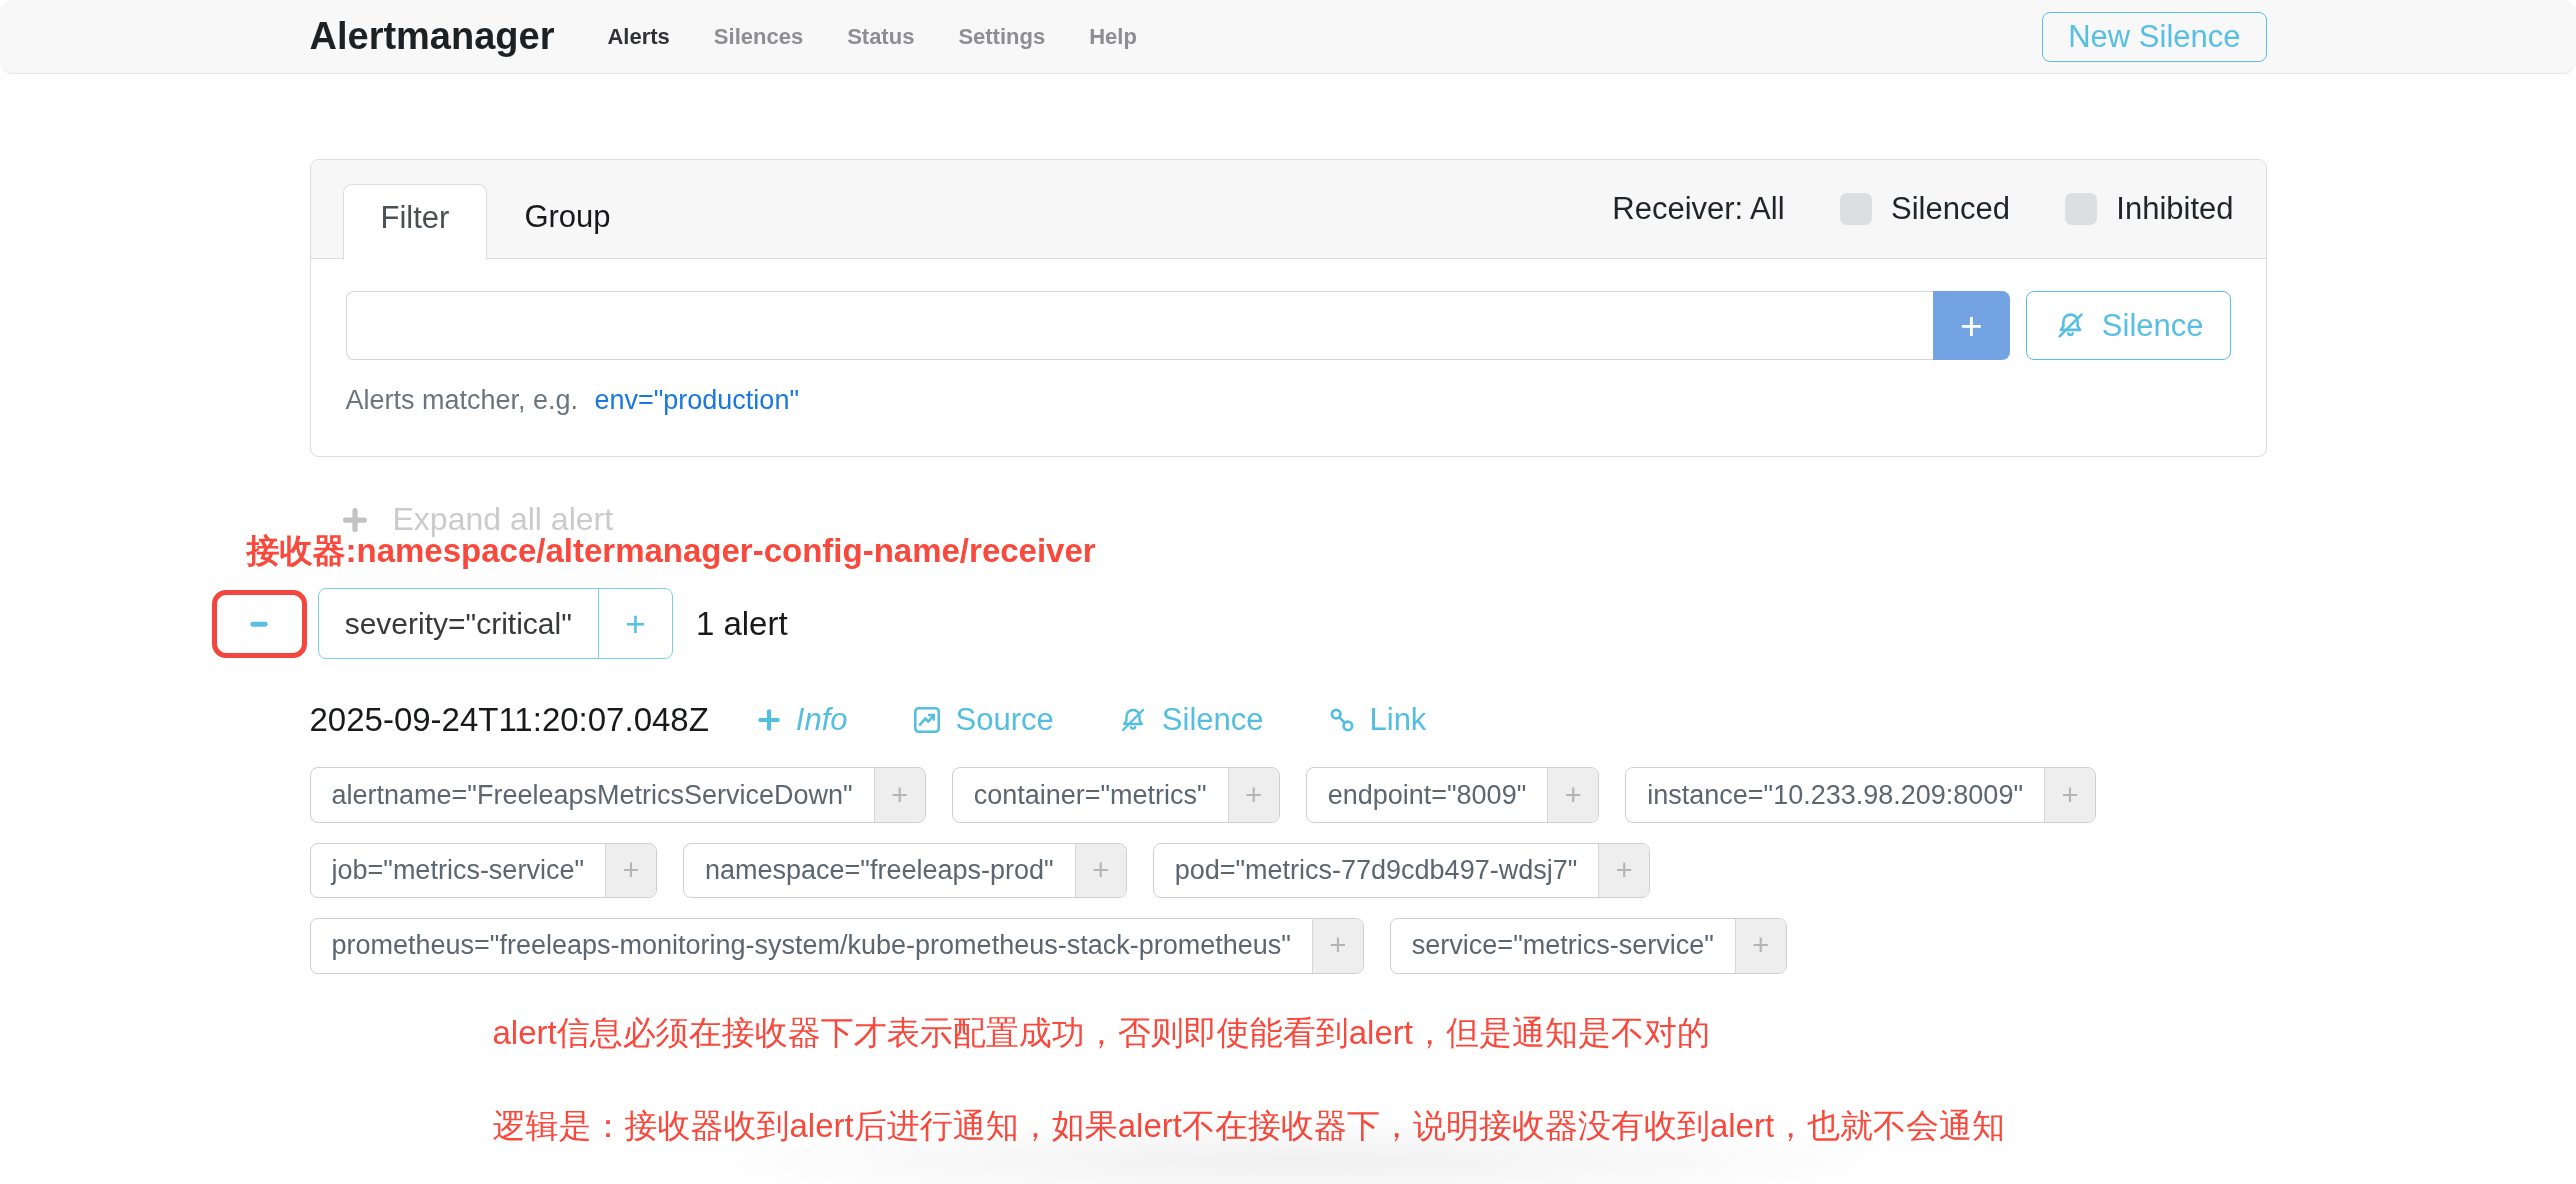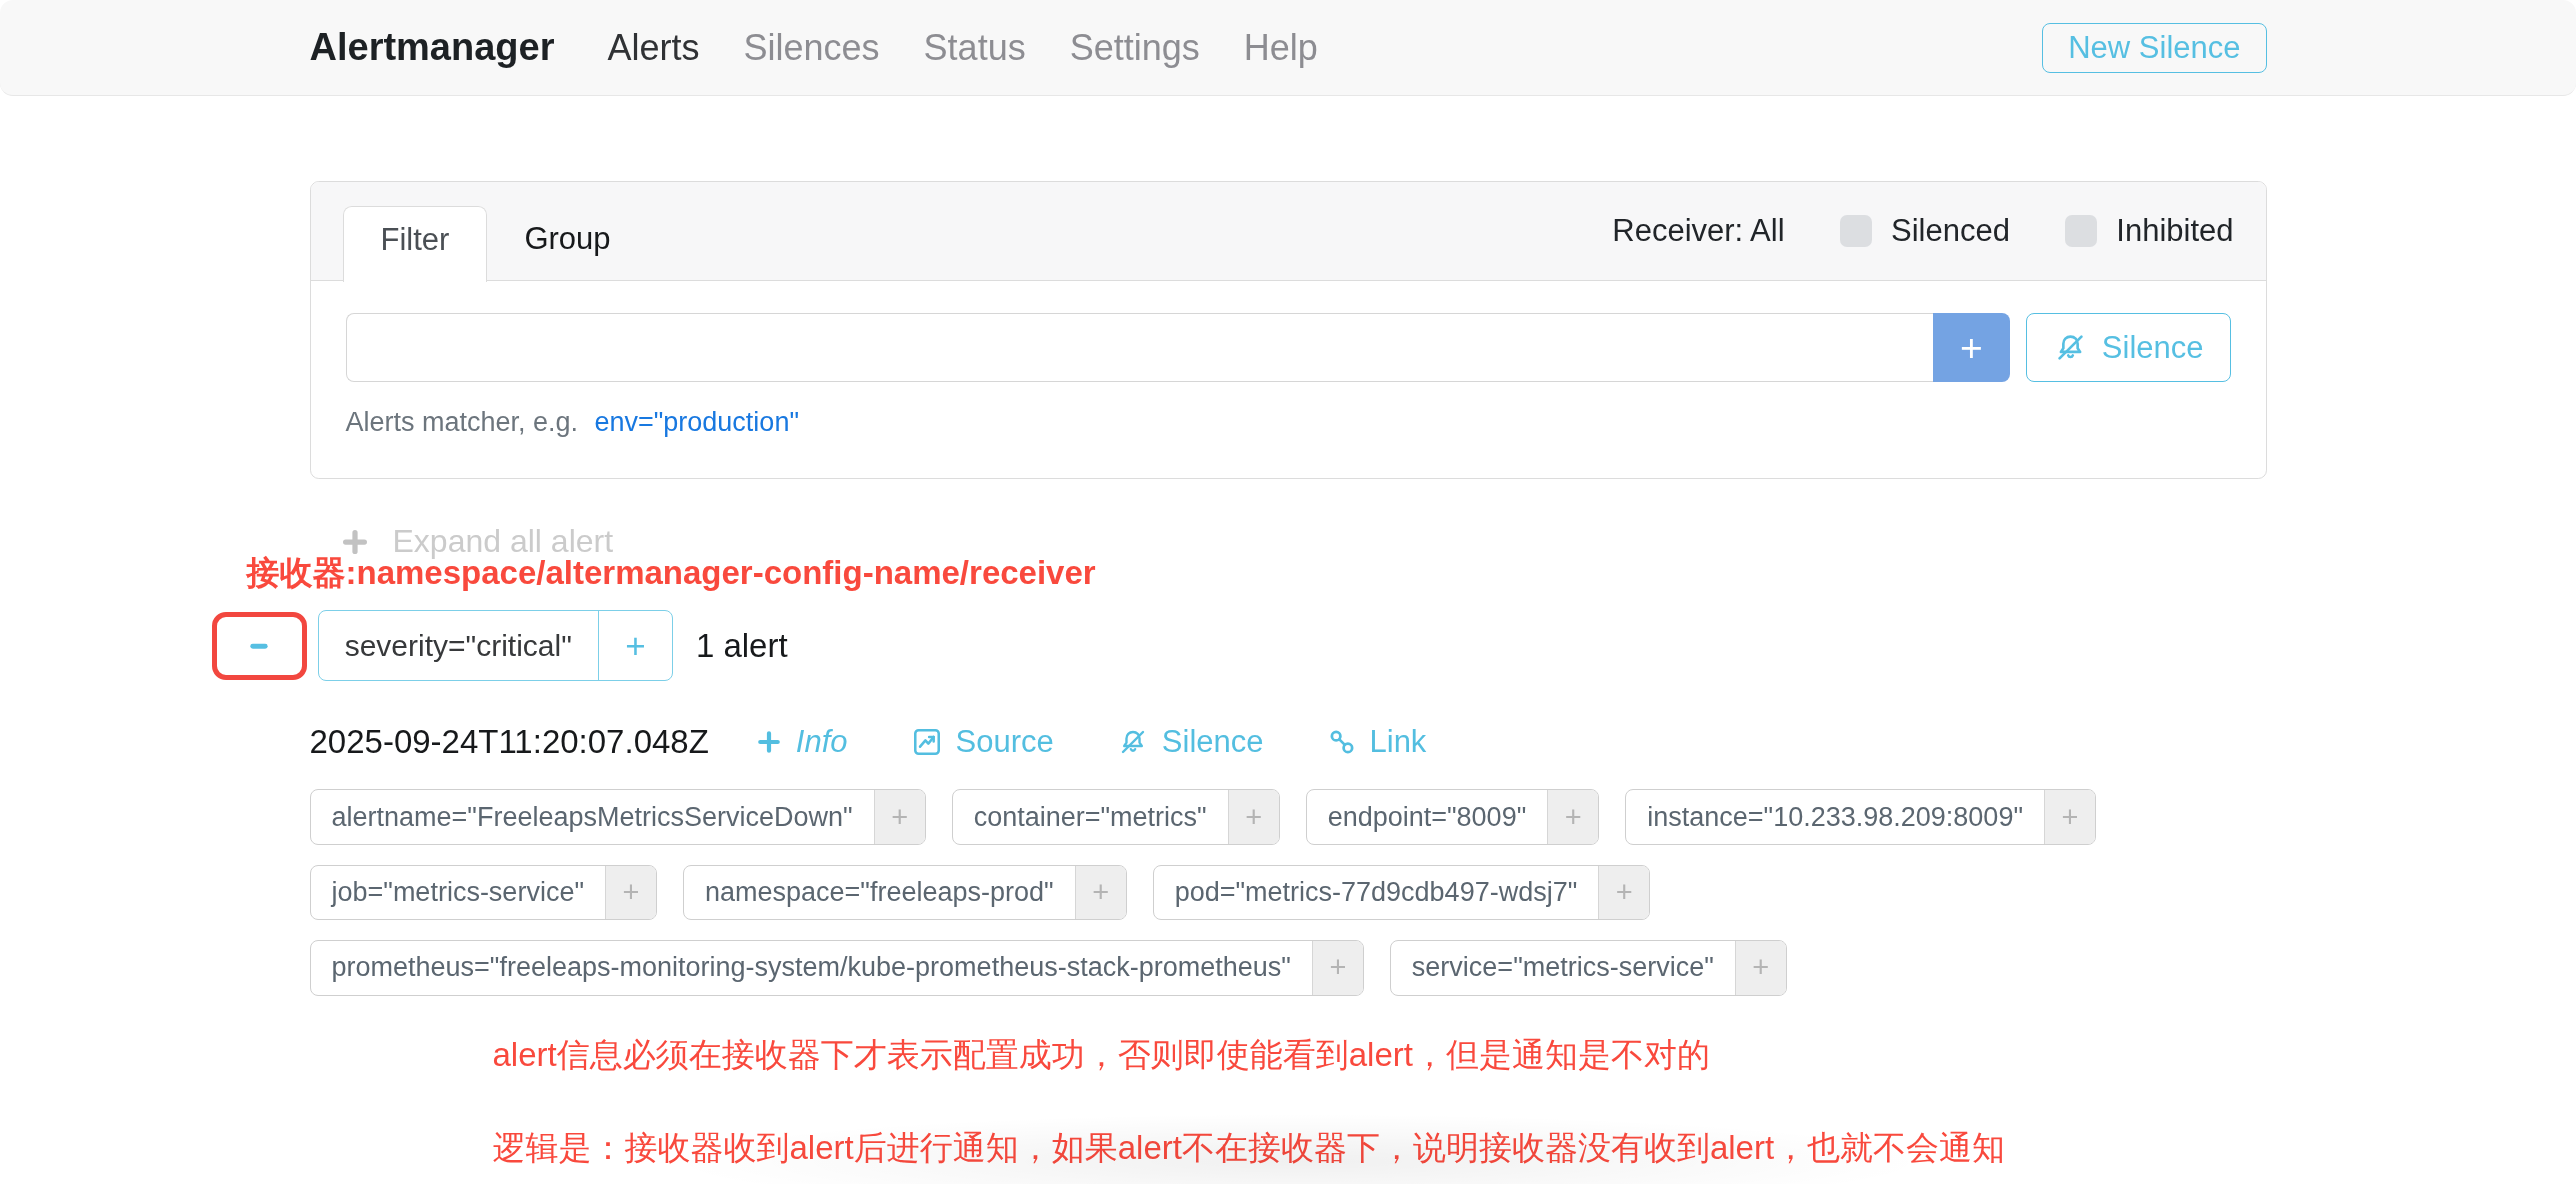--- a/index.html
+++ b/index.html
@@ -8,28 +8,28 @@
     font-family: "Liberation Sans", "DejaVu Sans", sans-serif;
     background: #ffffff;
     color: #212529;
     position: relative;
     overflow: hidden;
   }
   .container { width: 1957px; margin: 0 auto; position: relative; }
 
   
   .navbar {
-    height: 96px;
+    height: 74px;
     background: #f8f8f8;
     border-bottom: 1.8px solid #e7e7e7;
     border-radius: 13px;
   }
   .navbar .container { height: 100%; display: flex; align-items: center; }
   .brand { font-size: 38px; font-weight: 700; color: #1d2124; margin-right: 53px; text-decoration: none; }
-  .nav-link { font-size: 36px; color: #8d8d92; margin-right: 44px; cursor: pointer; }
+  .nav-link { font-size: 22px; color: #8d8d92; margin-right: 44px; cursor: pointer; font-weight: bold; }
   .nav-link.active { color: #303235; }
   .btn-new-silence {
     margin-left: auto;
     font-size: 31px;
     color: #56bfe2;
     background: transparent;
     border: 1.8px solid #56bfe2;
     border-radius: 8px;
     padding: 6px 25px;
     cursor: pointer;

